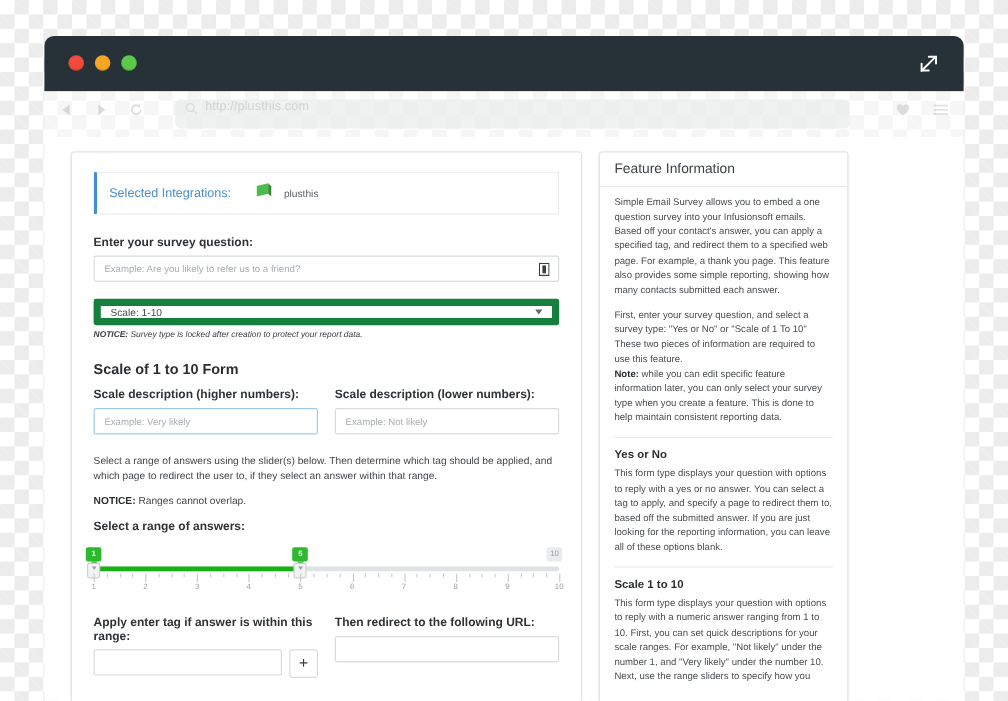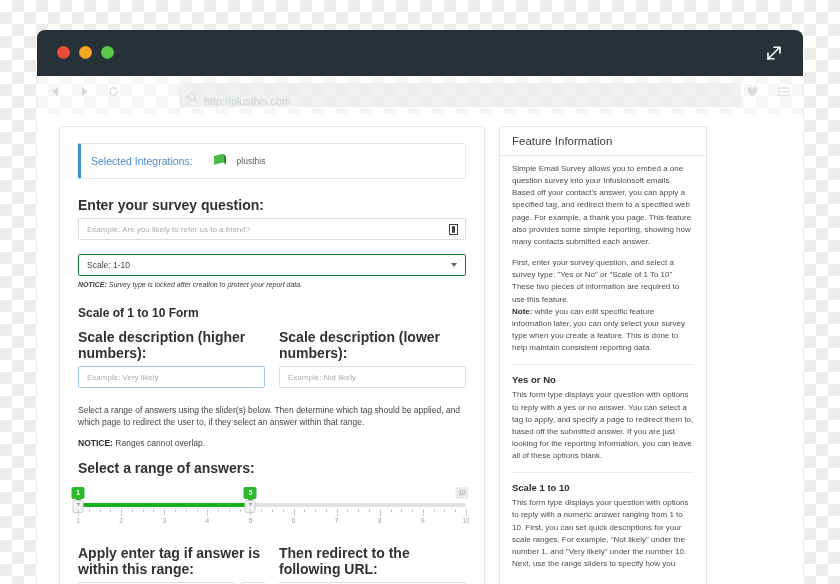--- a/index.html
+++ b/index.html
@@ -68,28 +68,28 @@
     position: absolute;
     left: 12px;
     top: 9px;
     display: flex;
     gap: 16px;
     align-items: center;
   }
   .nav-icons svg { display: block; opacity: .30; }
   #urlbar {
     position: absolute;
-    left: 142px;
+    left: 109px;
     top: 7px;
     width: 562px;
     height: 24px;
     background: rgba(230,232,233,0.62);
     border-radius: 4px;
     display: flex;
-    align-items: flex-end;
+    align-items: flex-start;
     padding: 0 8px;
     box-sizing: border-box;
   }
   #urlbar .mag { opacity: .33; margin-right: 6px; flex: none; }
   #url-text {
     font-size: 10.5px;
     color: #cfd3d5;
     letter-spacing: .1px;
     white-space: nowrap;
     overflow: hidden;
@@ -155,21 +155,21 @@
     margin-right: 20px;
   }
   #plusthis-logo { margin-right: 10px; flex: none; }
   #integration-name {
     font-size: 8.5px;
     color: #5a5f63;
     text-align: center;
   }
 
   .field-label {
-    font-size: 14px;
+    font-size: 10px;
     font-weight: bold;
     color: #2f3336;
     margin-bottom: 5px;
     display: block;
   }
   .text-input {
     width: 100%;
     height: 22px;
     border: 1px solid #d8dcde;
     border-radius: 2px;
@@ -181,21 +181,21 @@
     display: flex;
     align-items: center;
     position: relative;
   }
   .text-input.focused { border-color: #9ecbeb; }
   .merge-icon { position: absolute; right: 7px; top: 5px; }
 
   .select-input {
     width: 100%;
     height: 22px;
-    border: 1px solid #15803d;
+    border: 6px solid #15803d;
     border-radius: 2px;
     background: #fff;
     font-size: 8.5px;
     color: #44484b;
     padding: 0 8px;
     box-sizing: border-box;
     display: flex;
     align-items: center;
     justify-content: space-between;
   }

